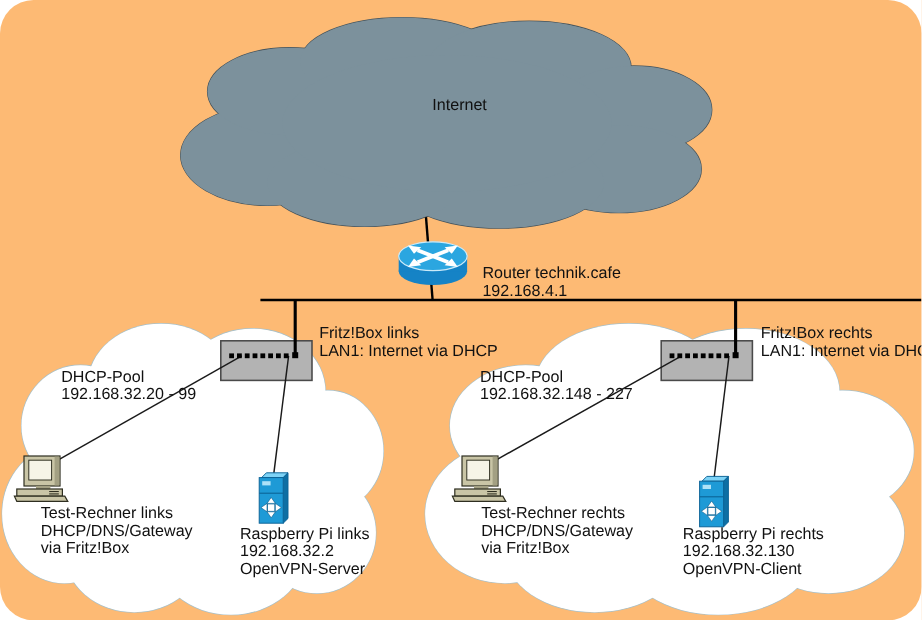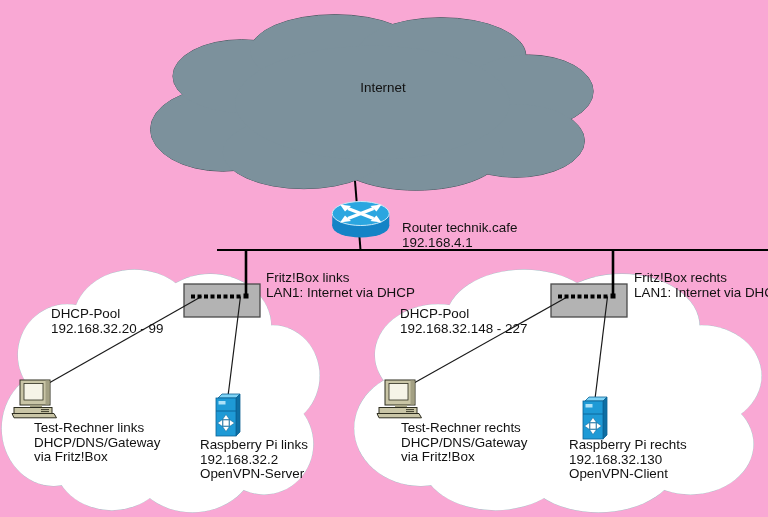--- a/index.html
+++ b/index.html
@@ -1,16 +1,16 @@
 <!DOCTYPE html>
 <html><head>
 <meta charset="utf-8">
 <style>
   html, body { margin: 0; padding: 0; background: #ffffff; }
-  .canvas { position: relative; width: 768px; height: 517px; background: #f9a8d4; overflow: hidden; }
+  .canvas { position: relative; width: 768px; height: 517px; background: #fdba74; overflow: hidden; border-radius: 28px; }
   svg { display: block; }
   svg text {
     font-family: "Liberation Sans", "DejaVu Sans", sans-serif;
     font-size: 13.4px;
     fill: #111111;
   }
   .cloud-ellipse { vector-effect: non-scaling-stroke; }
   .net-line { stroke: #000000; fill: none; }
   .thin-line { stroke: #1a1a1a; stroke-width: 1.2; fill: none; }
 </style>

